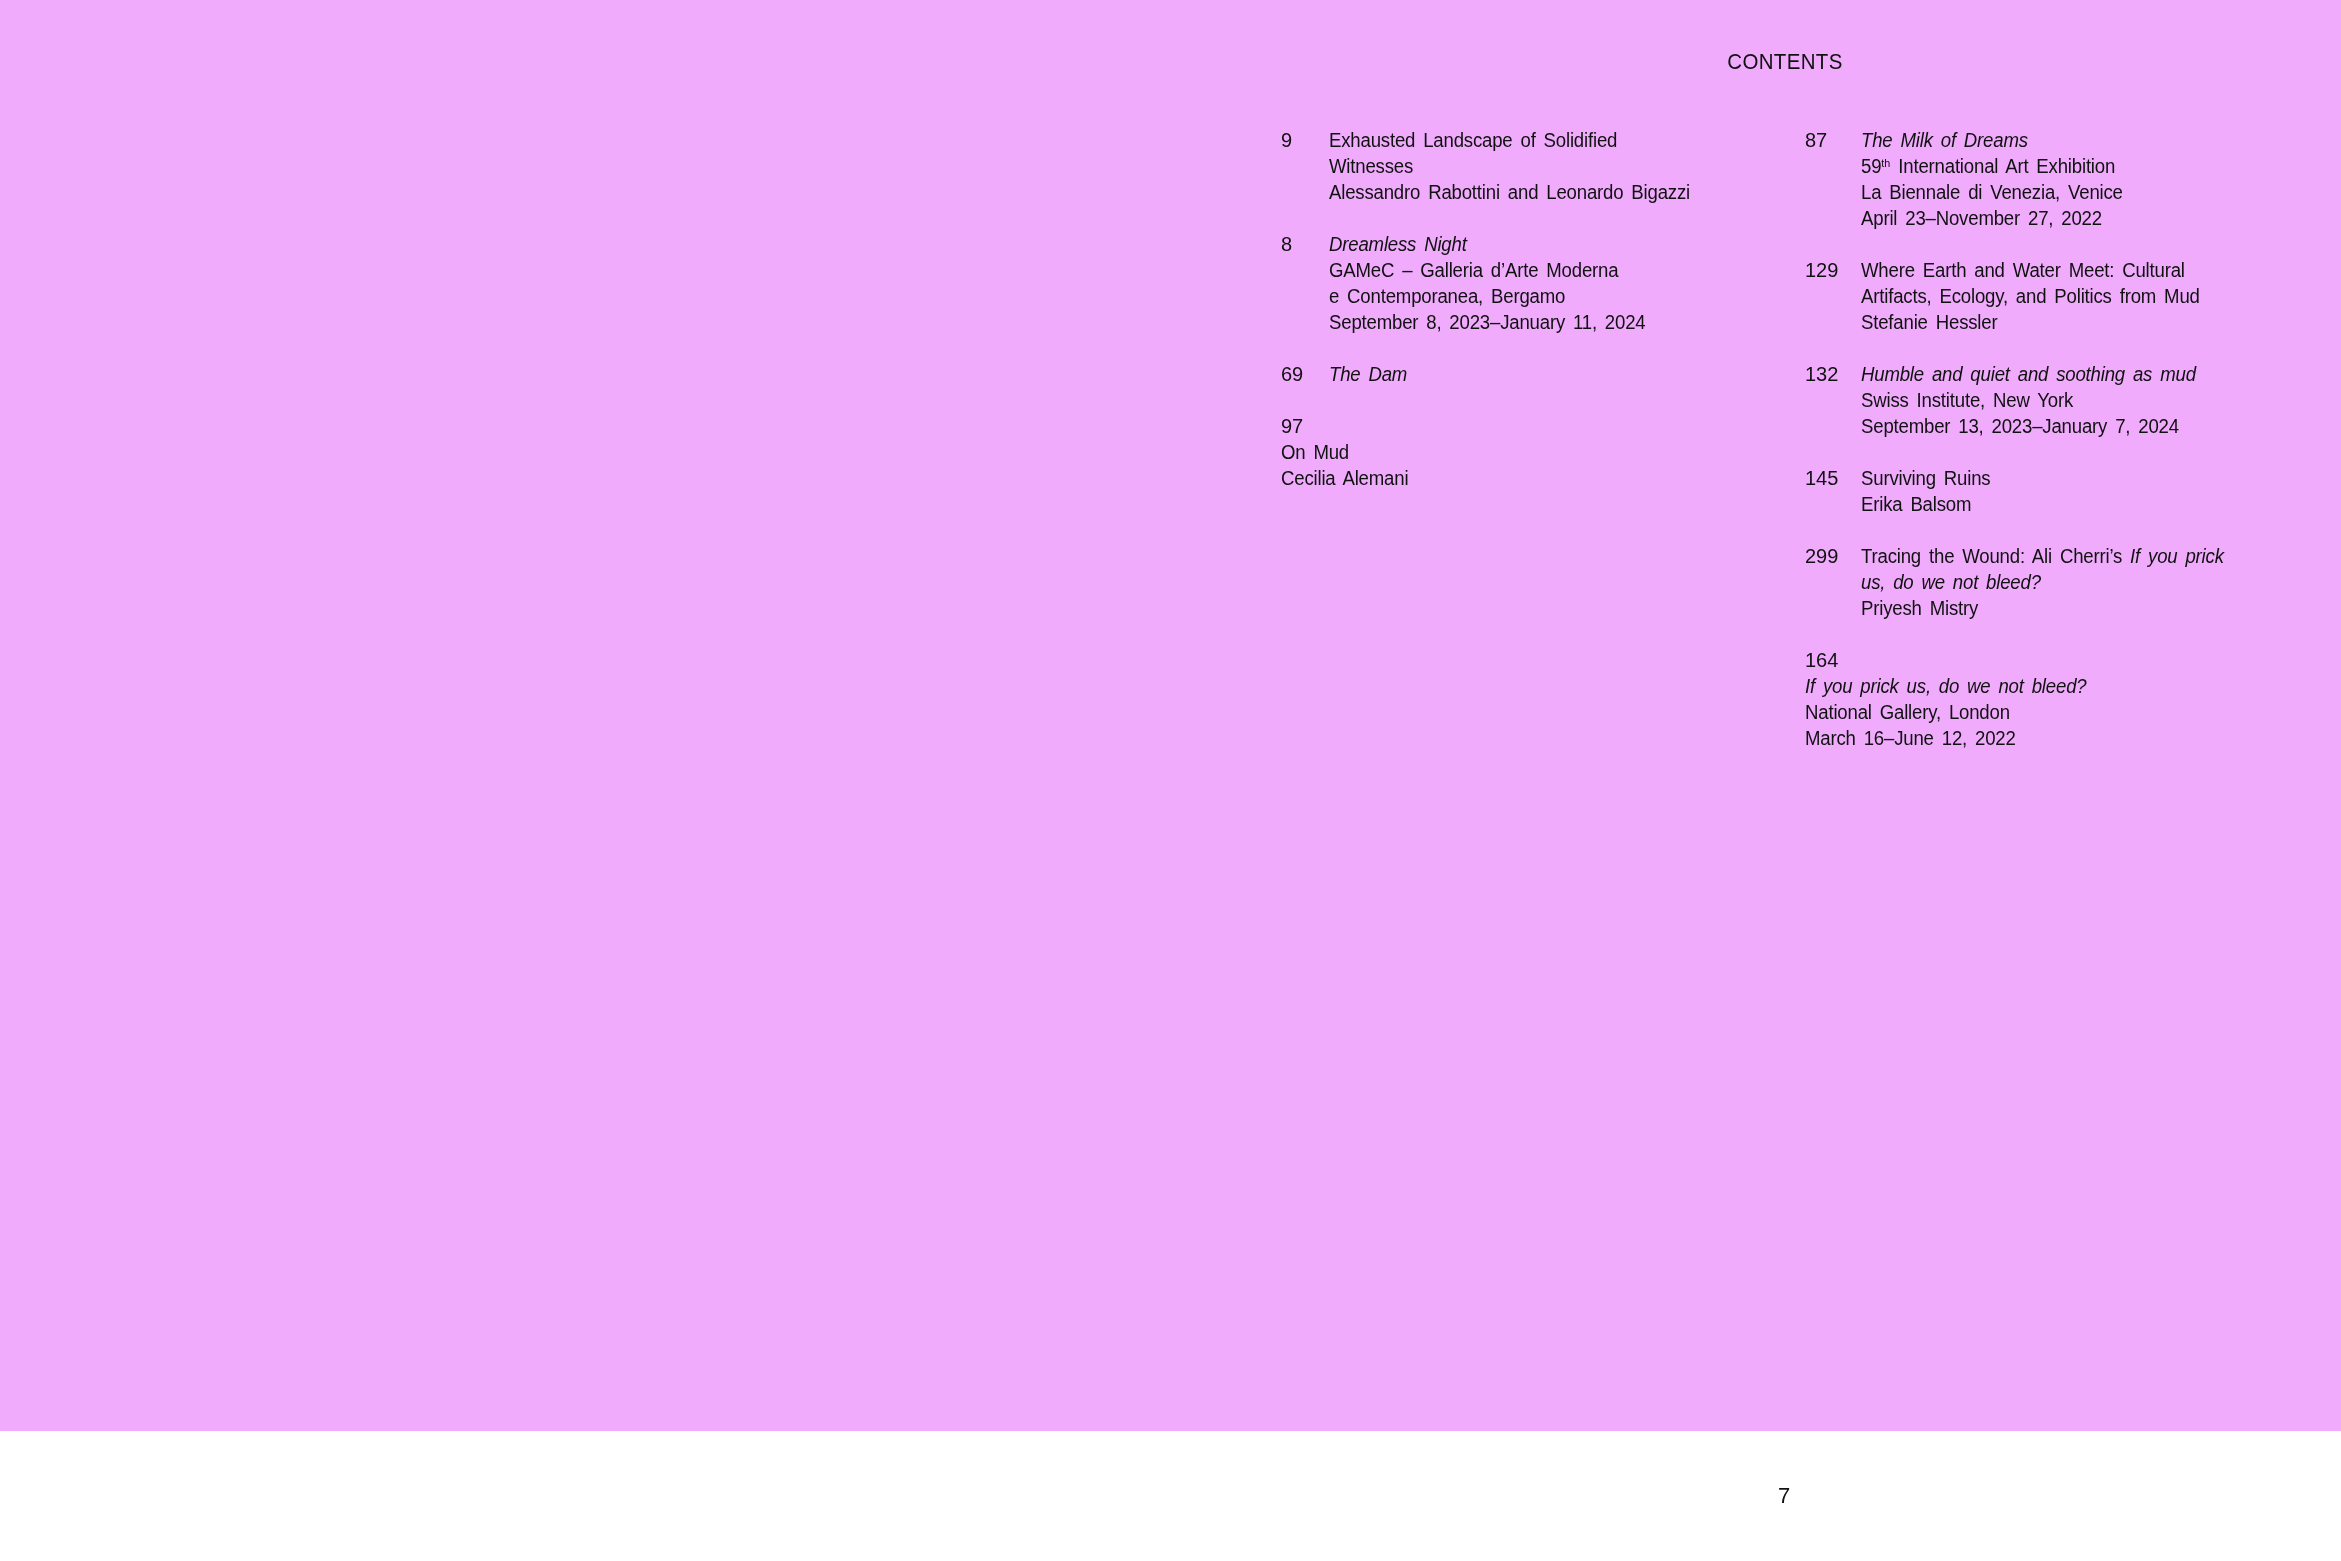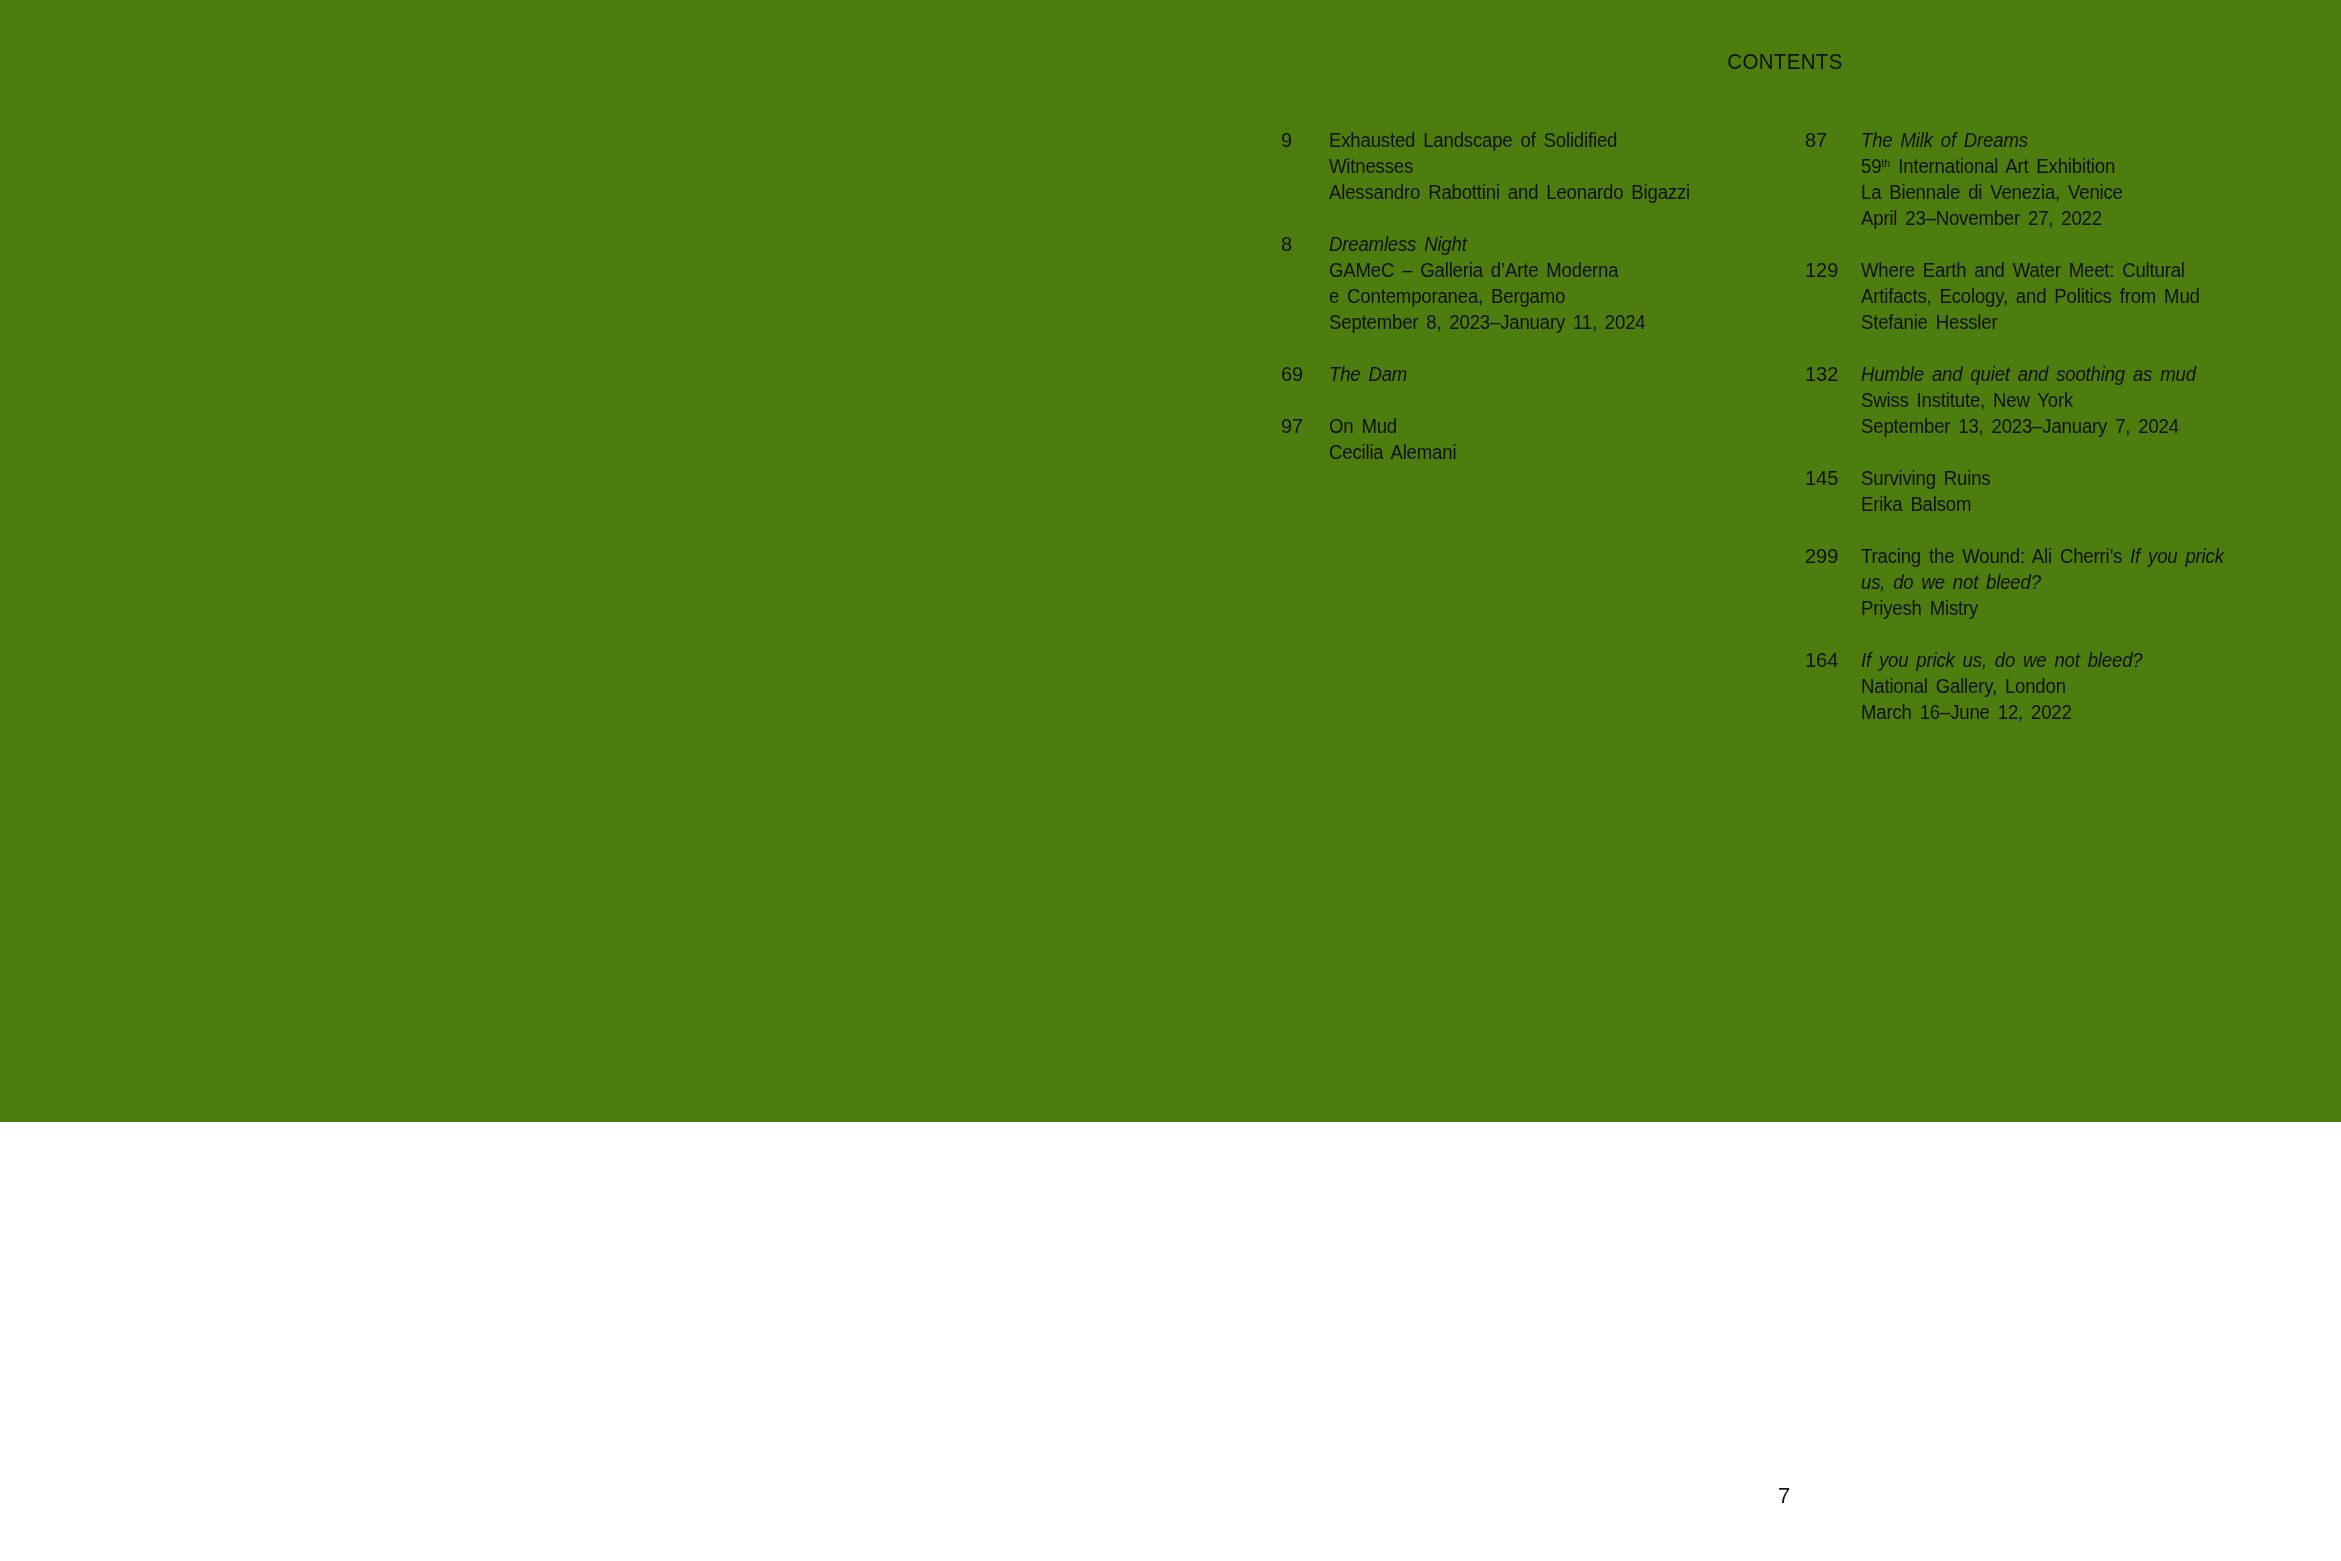--- a/index.html
+++ b/index.html
@@ -4,39 +4,39 @@
 <style>
   html, body { margin: 0; padding: 0; }
   body {
     width: 2342px; height: 1562px;
     background: #ffffff;
     color: #111111;
     font-family: "Liberation Sans", sans-serif;
     position: relative;
     overflow: hidden;
   }
-  .page { position: absolute; top: 0; height: 1122px; background: #4d7c0f; }
+  .page { position: absolute; top: 0; height: 1431px; background: #f0abfc; }
   .page.verso { left: 0; width: 1171px; }
   .page.recto { left: 1171px; width: 1171px; }
 
   .contents-title {
     position: absolute;
     left: 614px; top: 51px;
     transform: translateX(-50%) scaleX(0.93);
     font-size: 22px; line-height: 1;
     letter-spacing: 0.4px;
     white-space: nowrap;
   }
 
   .toc-col { position: absolute; top: 127px; }
   .toc-col.col-left  { left: 110px; width: 521px; }
   .toc-col.col-right { left: 634px; width: 538px; }
 
   .toc-entry { display: flex; align-items: flex-start; margin-bottom: 26px; }
-  .toc-entry:last-child { margin-bottom: 0; }
+  .toc-entry:last-child { margin-bottom: 0; flex-direction: column; }
 
   .toc-num {
     flex: 0 0 auto;
     font-size: 20px; line-height: 26px;
   }
   .col-left  .toc-num { width: 48px; }
   .col-right .toc-num { width: 56px; }
 
   .toc-lines { flex: 1 1 auto; min-width: 0; }
   .toc-line {

